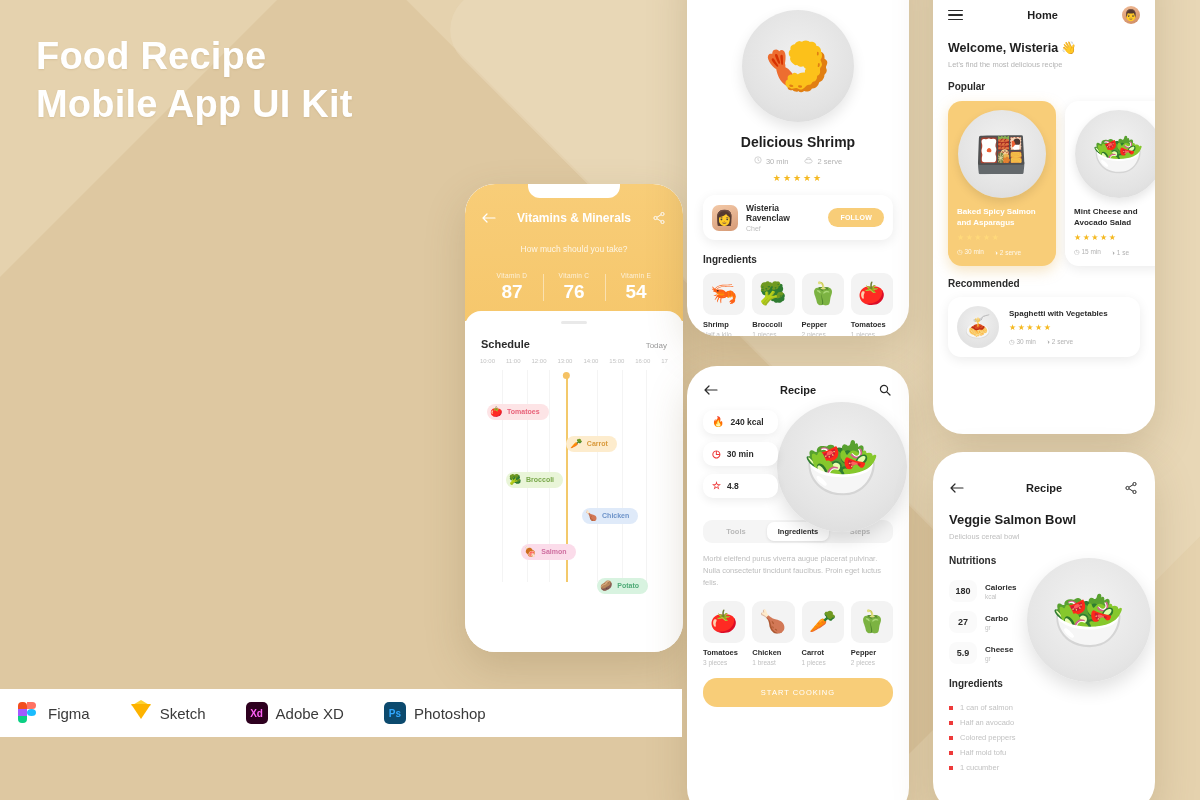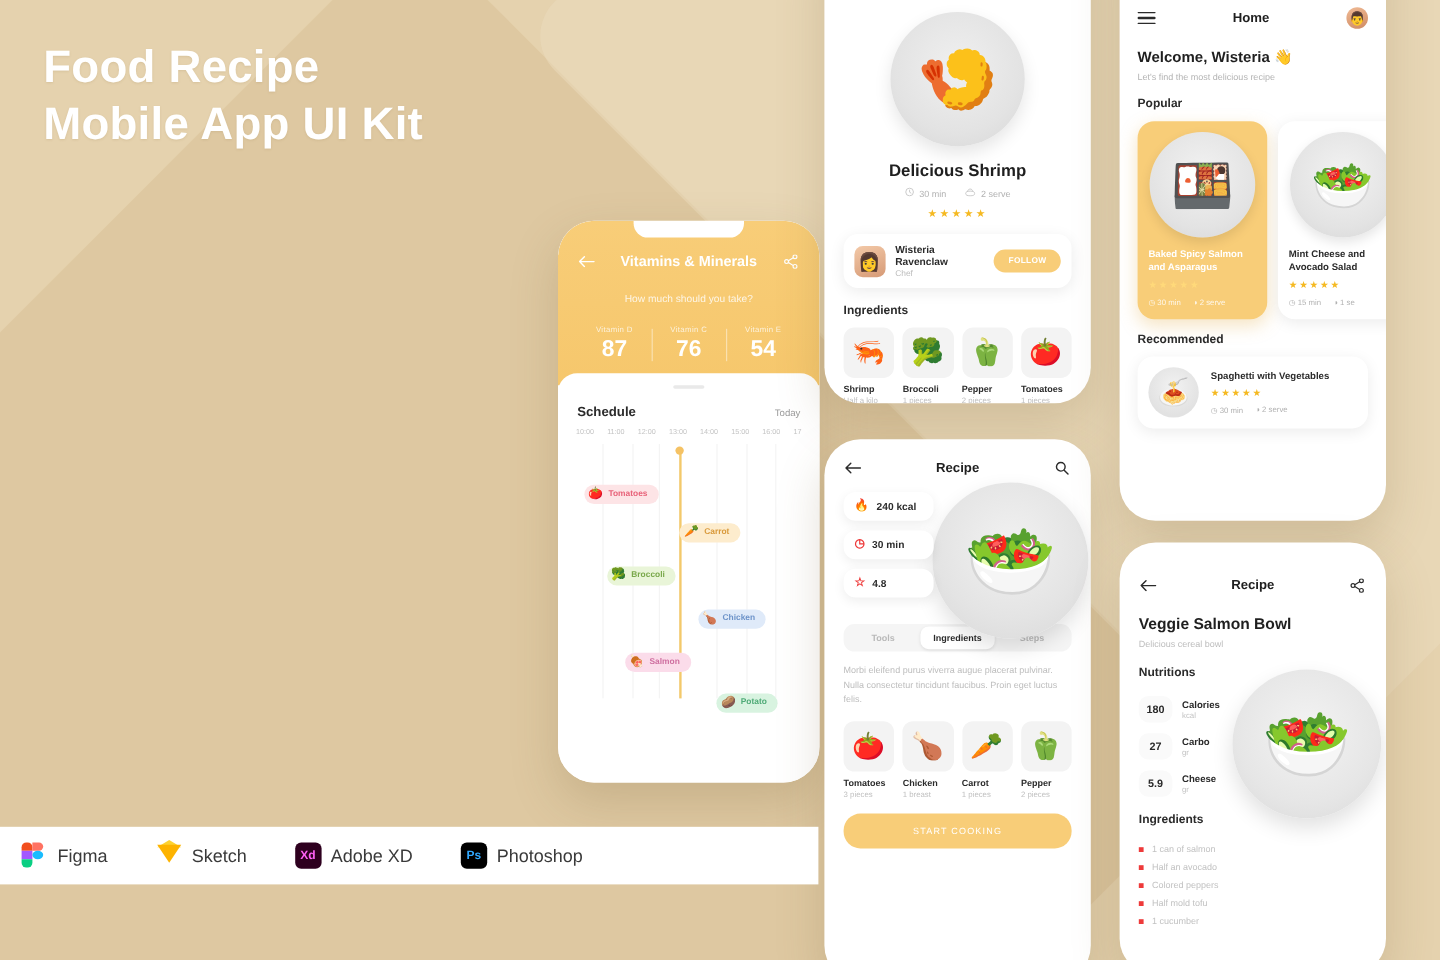--- a/index.html
+++ b/index.html
@@ -88,21 +88,21 @@
     border-right:10px solid transparent;
     border-bottom:6px solid #fdd231;
   }
   
   .xd, .ps {
     width:22px; height:22px; border-radius:5px;
     display:flex; align-items:center; justify-content:center;
     font-size:10px; font-weight:700;
   }
   .xd { background:#2e001f; color:#ff61f6; }
-  .ps { background:#000000; color:#31a8ff; }
+  .ps { background:#0c4a6e; color:#31a8ff; }
 
   
   .phone {
     position: absolute;
     background: #ffffff;
     border-radius: 30px;
     box-shadow: 0 16px 40px rgba(120,95,55,.22);
     overflow: hidden;
     z-index: 4;
   }

